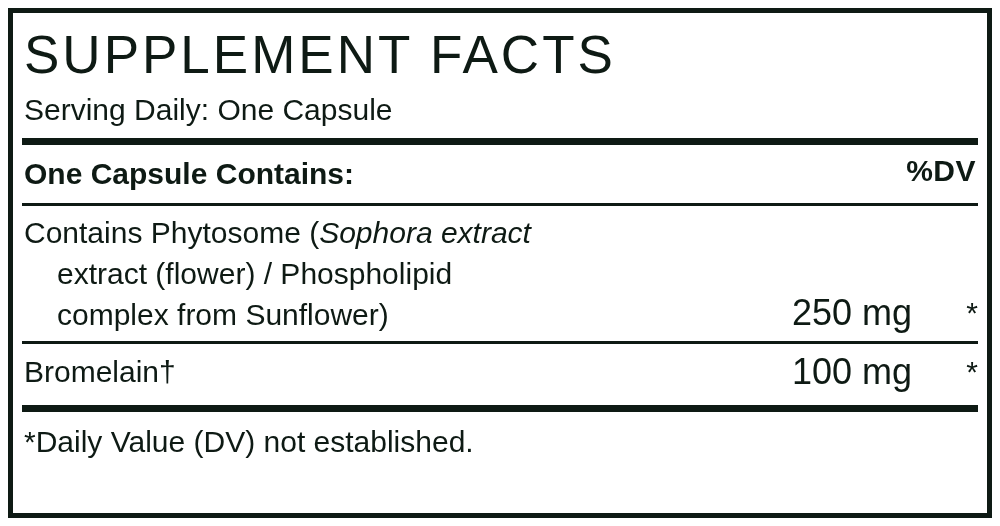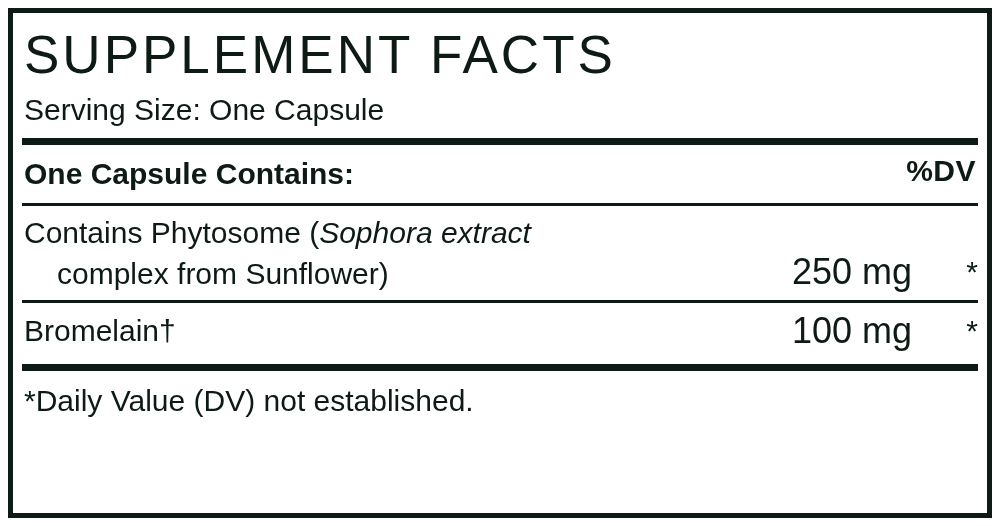--- a/index.html
+++ b/index.html
@@ -140,35 +140,36 @@
 </style>
 </head>
 <body>
 
 <div class="panel">
   <div class="frame"></div>
   <div class="inner">
 
     <div class="title">SUPPLEMENT FACTS</div>
 
-    <div class="serving">Serving Size: One Capsule</div>
+    <div class="serving">Serving Daily: One Capsule</div>
 
     <div class="rule-thick"></div>
 
     <div class="row header">
       <span class="cell-name">One Capsule Contains:</span>
       <span class="cell-dv-label">%DV</span>
     </div>
 
     <div class="rule-thin"></div>
 
     <div class="multi-row">
       <span class="cell-name">
         <span class="nutrient-lines">
           <span class="nline"><span>Contains Phytosome (</span><span class="ital">Sophora extract</span></span>
+          <span class="nline indent">extract (flower) / Phospholipid</span>
           <span class="nline indent">complex from Sunflower)</span>
         </span>
       </span>
       <span class="cell-amount">250 mg</span>
       <span class="cell-dv">*</span>
     </div>
 
     <div class="rule-thin"></div>
 
     <div class="row">

